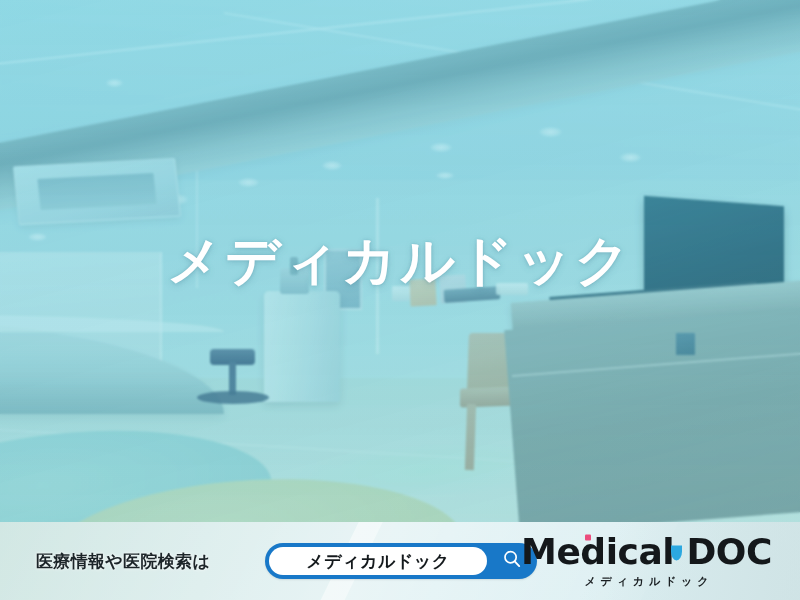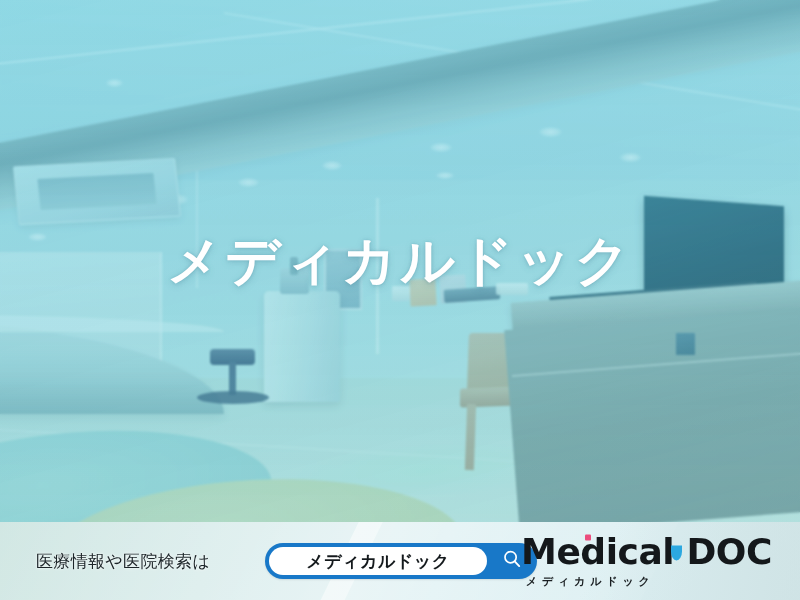--- a/index.html
+++ b/index.html
@@ -562,21 +562,21 @@
     display: flex;
     align-items: center;
   }
 
   .footer-label {
     position: absolute;
     left: 36px;
     top: 50%;
     transform: translateY(-50%);
     font-size: 17px;
-    font-weight: 400;
+    font-weight: 700;
     color: #1c2529;
     letter-spacing: 0.02em;
     white-space: nowrap;
     text-shadow: 0 0 2px rgba(255,255,255,0.85), 0 0 4px rgba(255,255,255,0.65);
     font-family: "DejaVu Sans", "Liberation Sans", sans-serif;
   }
 
   
   .search-pill {
     position: absolute;
@@ -624,20 +624,21 @@
   }
 
   
   .logo {
     position: absolute;
     right: 28px;
     top: 50%;
     transform: translateY(-50%);
     display: flex;
     flex-direction: column;
+    align-items: center;
   }
   .logo-main {
     position: relative;
     font-size: 36px;
     font-weight: 700;
     color: #14181b;
     letter-spacing: -0.012em;
     line-height: 1;
     white-space: nowrap;
     font-family: "DejaVu Sans", "Liberation Sans", sans-serif;

